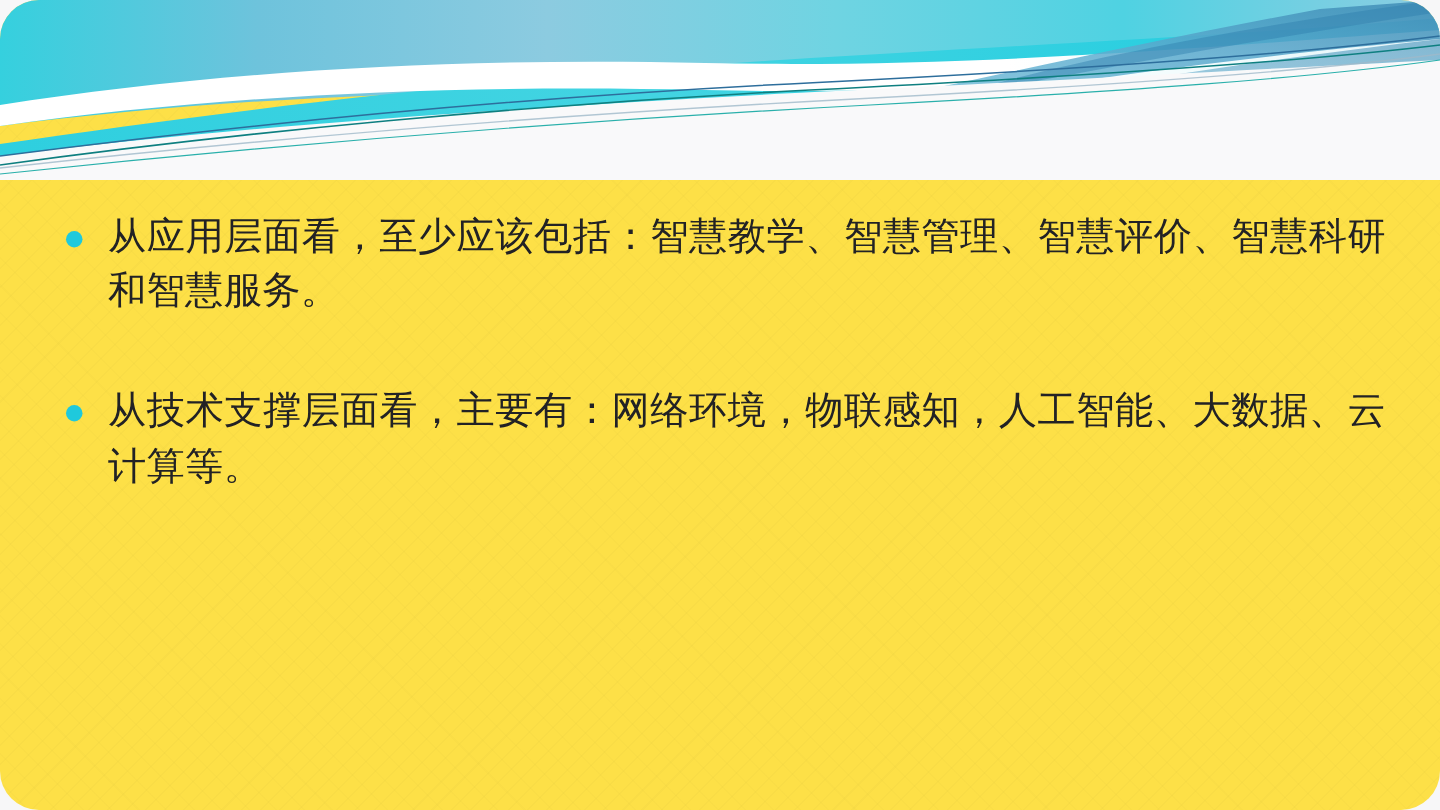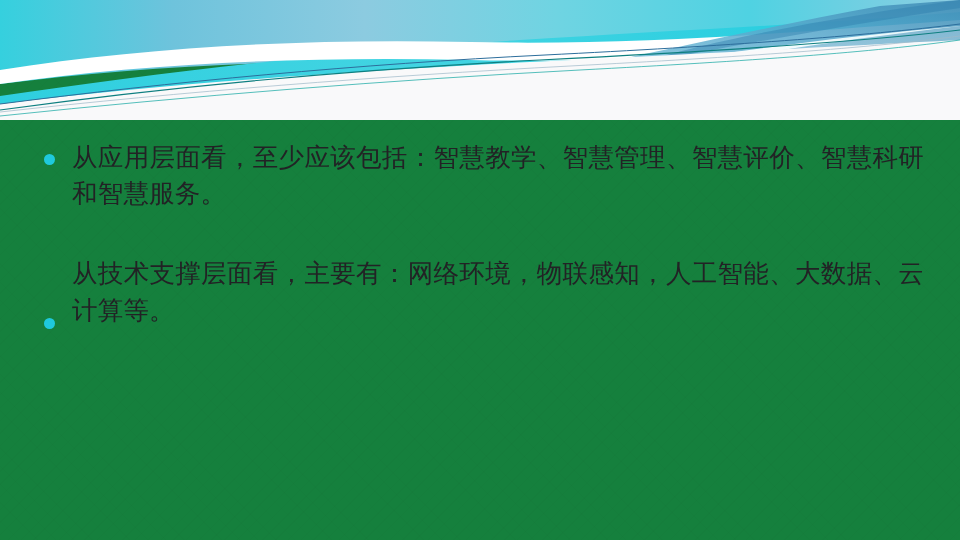--- a/index.html
+++ b/index.html
@@ -12,22 +12,23 @@
   }
   body {
     font-family: "Liberation Serif", "DejaVu Serif", serif;
     background: #f7f7f8;
   }
 
   #slide {
     position: relative;
     width: 960px;
     height: 540px;
-    background: #15803d;
+    background: #fde047;
     overflow: hidden;
+    border-radius: 26px;
   }
 
   
   #slide-texture {
     position: absolute;
     inset: 0;
     pointer-events: none;
     z-index: 1;
     background-image:
       repeating-linear-gradient(135deg,
@@ -57,21 +58,21 @@
     left: 44px;
     width: 880px;
     z-index: 3;
   }
 
   .bullet-row {
     display: flex;
     align-items: flex-start;
     margin-bottom: 44px;
   }
-  .bullet-row:last-child { margin-bottom: 12px; align-items: flex-end; }
+  .bullet-row:last-child { margin-bottom: 12px; }
 
   .bullet-marker {
     flex: 0 0 auto;
     width: 11px;
     height: 11px;
     border-radius: 50%;
     margin-top: 14px;
     margin-right: 17px;
   }
 

